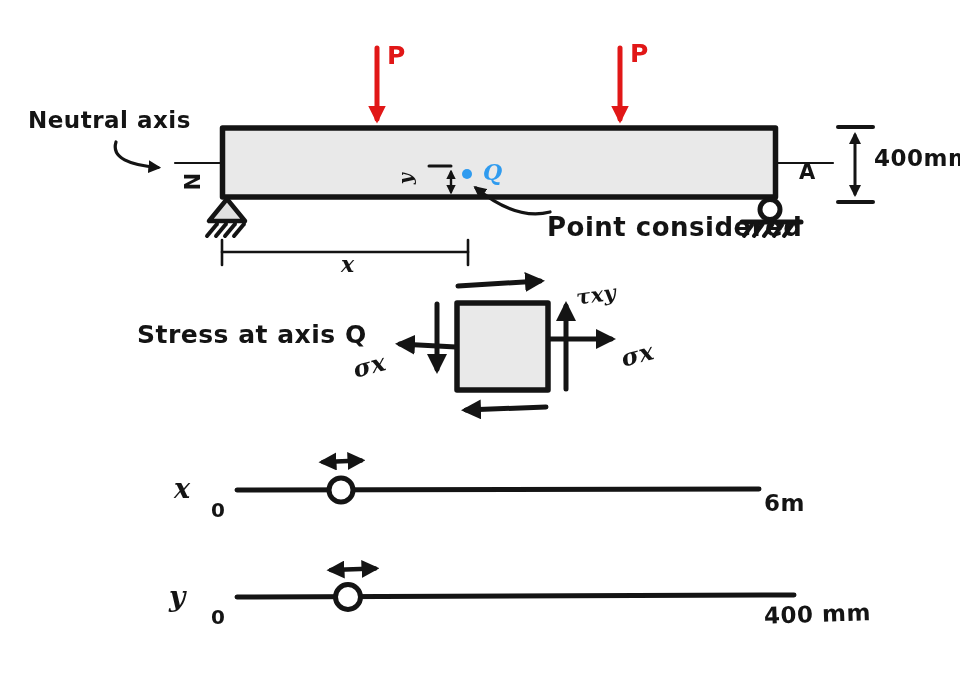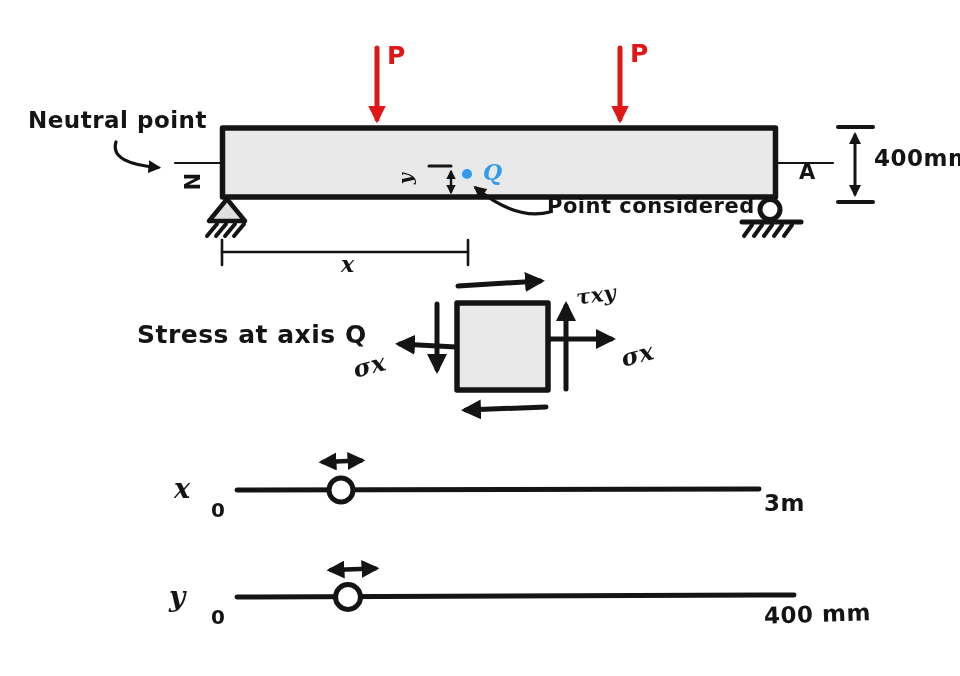--- a/index.html
+++ b/index.html
@@ -92,41 +92,41 @@
       <circle cx="341" cy="490" r="12" class="ink" stroke-width="5" style="fill:#fff"></circle>
     </g>
 
     <g>
       <line class="ink" x1="237" y1="597" x2="794" y2="595" stroke-width="5"></line>
       <line class="ink" x1="331" y1="570" x2="375" y2="568.5" stroke-width="4.5" marker-start="url(#ah)" marker-end="url(#ah)"></line>
       <circle cx="348" cy="597" r="12.5" class="ink" stroke-width="5" style="fill:#fff"></circle>
     </g>
   </svg>
 
-  <span class="label" style="left:28px;top:109px;font-size:23px;">Neutral point</span>
+  <span class="label" style="left:28px;top:109px;font-size:23px;">Neutral axis</span>
   <span class="label rot-ccw" style="left:184px;top:171px;font-size:21px;">N</span>
   <span class="label" style="left:799px;top:162px;font-size:21px;">A</span>
 
   <span class="label red" style="left:387px;top:43px;font-size:25px;">P</span>
   <span class="label red" style="left:630px;top:41px;font-size:25px;">P</span>
 
   <span class="label" style="left:874px;top:147px;font-size:23px;">400mm</span>
 
   <span class="label math rot-ccw" style="left:400px;top:169px;font-size:19px;">y</span>
   <span class="label math blue" style="left:483px;top:161px;font-size:22px;">Q</span>
-  <span class="label" style="left:547px;top:196px;font-size:21px;">Point considered</span>
+  <span class="label" style="left:547px;top:214px;font-size:26px;">Point considered</span>
 
   <span class="label math" style="left:341px;top:253px;font-size:22px;">x</span>
 
   <span class="label" style="left:137px;top:322px;font-size:25px;">Stress at axis Q</span>
   <span class="label math" style="left:353px;top:354px;font-size:24px;transform:rotate(-14deg);">σx</span>
   <span class="label math" style="left:621px;top:343px;font-size:24px;transform:rotate(-14deg);">σx</span>
   <span class="label math" style="left:576px;top:284px;font-size:21px;transform:rotate(-8deg);">τxy</span>
 
   <span class="label math" style="left:174px;top:475px;font-size:27px;">x</span>
   <span class="label" style="left:211px;top:500px;font-size:20px;">0</span>
-  <span class="label" style="left:764px;top:492px;font-size:23px;">3m</span>
+  <span class="label" style="left:764px;top:492px;font-size:23px;">6m</span>
 
   <span class="label math" style="left:169px;top:583px;font-size:28px;">y</span>
   <span class="label" style="left:211px;top:607px;font-size:20px;">0</span>
   <span class="label" style="left:764px;top:603px;font-size:23px;transform:rotate(-2deg);">400 mm</span>
 
 </div>
 
 </body></html>

